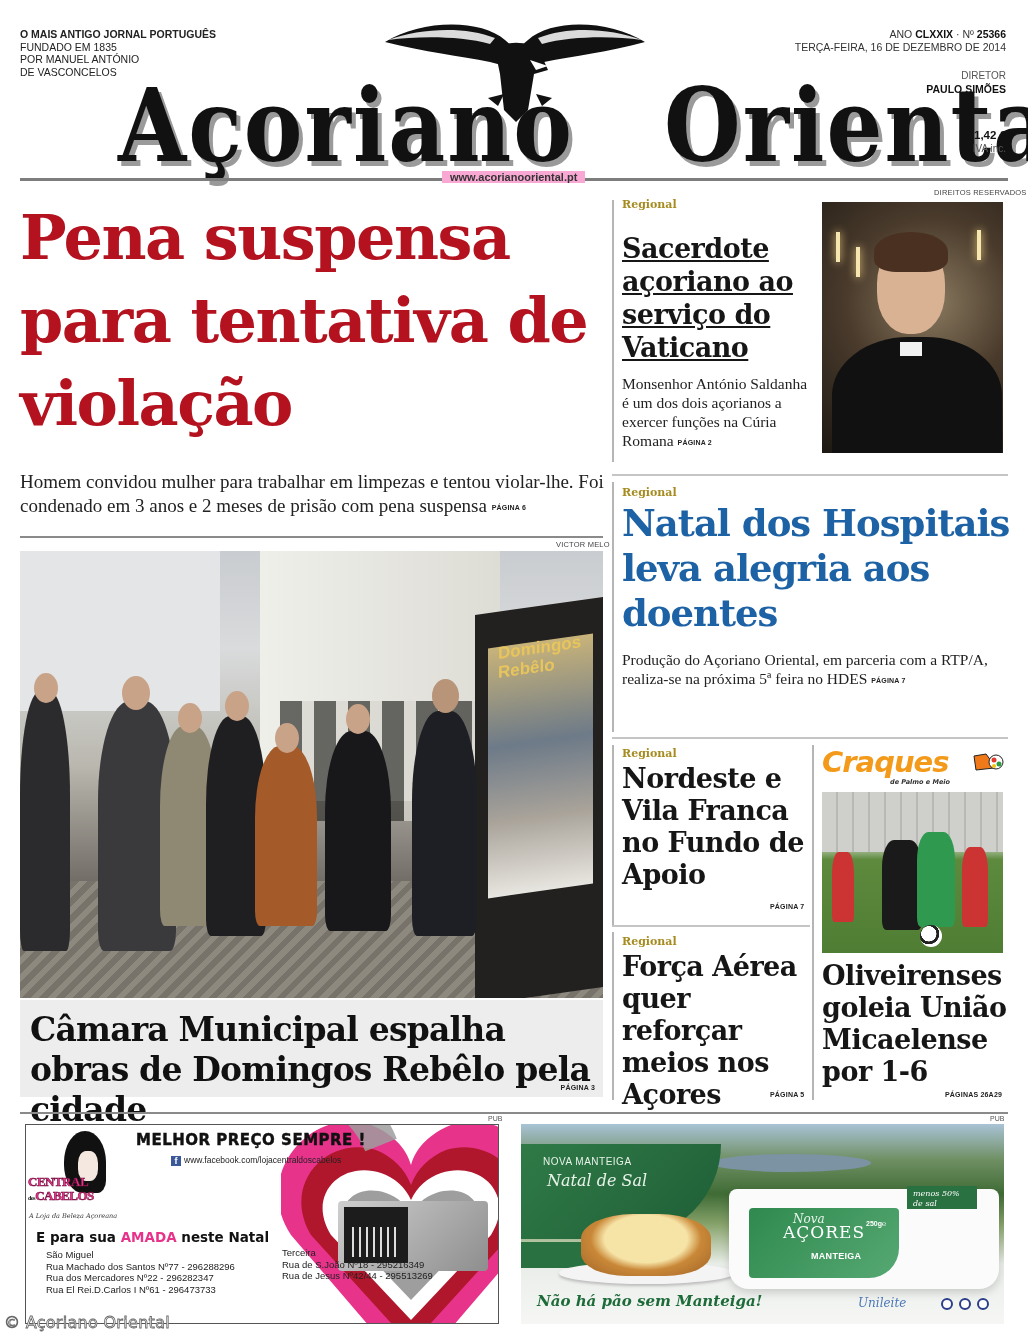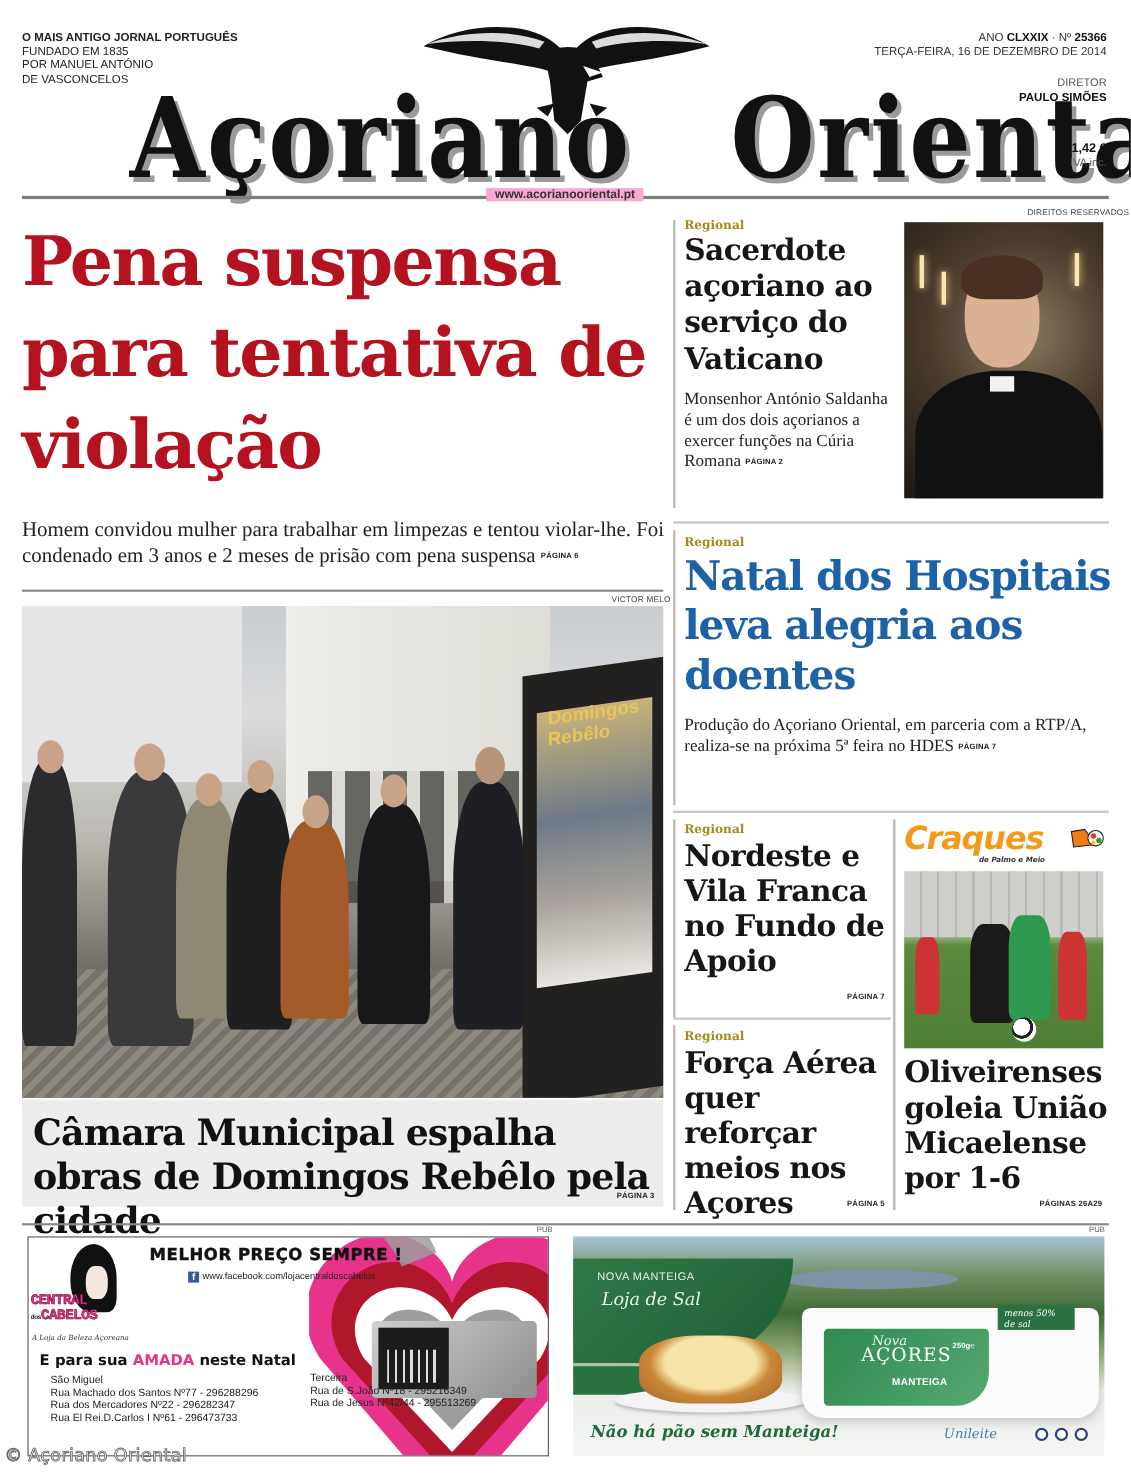--- a/index.html
+++ b/index.html
@@ -101,21 +101,21 @@
 
   
   .ad-left { left: 25px; top: 1124px; width: 474px; height: 200px; border: 1.5px solid #555; overflow: hidden; background: #fff; }
   .hearts { position: absolute; left: 255px; top: -40px; width: 260px; height: 300px; }
   .ad-left .headline { position: absolute; left: 110px; top: 6px; font-family: "DejaVu Sans", sans-serif; font-weight: bold; font-size: 15px; letter-spacing: 0.5px; color: #111; -webkit-text-stroke: 0.4px #111; }
   .ad-left .fb { position: absolute; left: 145px; top: 30px; font-size: 8.5px; color: #222; }
   .fb-icon { display: inline-block; width: 10px; height: 10px; background: #3b5998; color: #fff; font-size: 9px; line-height: 10px; text-align: center; font-weight: bold; margin-right: 3px; vertical-align: -1px; }
   .brand-logo { position: absolute; left: 0; top: 6px; width: 110px; height: 95px; }
   .brand-hair { position: absolute; left: 38px; top: 0; width: 42px; height: 62px; background: #111; border-radius: 50% 50% 20% 45%; }
   .brand-face { position: absolute; left: 52px; top: 20px; width: 20px; height: 30px; background: #f4e8e0; border-radius: 40%; }
-  .brand-name { position: absolute; left: 2px; top: 44px; font-family: Liberation Mono, monospace; font-weight: bold; font-size: 13px; line-height: 14px; color: #e8338a; -webkit-text-stroke: 0.6px #7a1243; letter-spacing: -0.5px; }
+  .brand-name { position: absolute; left: 2px; top: 44px; font-family: Liberation Serif, serif; font-weight: bold; font-size: 13px; line-height: 14px; color: #e8338a; -webkit-text-stroke: 0.6px #7a1243; letter-spacing: -0.5px; }
   .brand-name .dos { font-size: 6px; color: #111; -webkit-text-stroke: 0; }
   .brand-slogan { position: absolute; left: 3px; top: 81px; font-family: "DejaVu Serif", serif; font-style: italic; font-size: 6.5px; color: #333; }
   .ad-left .amada { position: absolute; left: 10px; top: 104px; font-family: "DejaVu Sans", sans-serif; font-weight: bold; font-size: 13.5px; color: #111; }
   .ad-left .amada span { color: #e8338a; }
   .addr { position: absolute; font-size: 9.5px; line-height: 11.5px; color: #222; }
 
   .ad-right { left: 521px; top: 1124px; width: 483px; height: 200px; overflow: hidden;
     background: linear-gradient(180deg, #a9c3d6 0%, #6f8f63 18%, #3f6b35 35%, #86a26a 50%, #e9ede8 70%, #f6f7f5 100%); }
   .ad-right .lake { position: absolute; left: 190px; top: 30px; width: 160px; height: 18px; border-radius: 50%; background: #7b93a3; }
   .ad-right .ribbon { position: absolute; left: 0; top: 20px; width: 200px; height: 95px; background: linear-gradient(135deg, #2f7a47, #1f5e36); border-radius: 0 0 120px 0; }
@@ -218,21 +218,21 @@
 <div class="abs photo-caption-box">
   <h2 class="photo-headline">Câmara Municipal espalha obras de Domingos Rebêlo pela cidade</h2>
   <span class="page-ref">PÁGINA 3</span>
 </div>
 
 <div class="abs vrule" style="left:612px; top:200px; height:262px;"></div>
 <div class="abs credit" style="left:934px; top:188px;">DIREITOS RESERVADOS</div>
 
 <div class="abs" style="left:622px; top:198px; width:190px;">
   <div class="kicker">Regional</div>
-  <h3 class="side-headline" style="font-size:27px; line-height:33px; margin-top:0;">Sacerdote açoriano ao serviço do Vaticano</h3>
+  <h3 class="side-headline" style="font-size:27px; line-height:33px; margin-top:21px;text-decoration:underline;">Sacerdote açoriano ao serviço do Vaticano</h3>
   <p class="side-body" style="margin-top:10px;">
     <span>Monsenhor António Saldanha é um dos dois açorianos a exercer funções na Cúria Romana</span>
     <span class="page-ref">PÁGINA 2</span>
   </p>
 </div>
 
 <div class="abs photo-priest">
   <div class="candle" style="left:14px; top:30px;"></div>
   <div class="candle" style="left:34px; top:45px;"></div>
   <div class="candle" style="left:155px; top:28px;"></div>
@@ -338,21 +338,21 @@
     <div>Rua de S.João Nº18 - 295216349</div>
     <div>Rua de Jesus Nº42/44 - 295513269</div>
   </div>
 </div>
 
 <div class="abs ad-right">
   <div class="lake"></div>
   <div class="ribbon"></div>
   <div class="ribbon2"></div>
   <div class="nova">NOVA MANTEIGA</div>
-  <div class="meio">Loja de Sal</div>
+  <div class="meio">Natal de Sal</div>
   <div class="plate"></div>
   <div class="bread"></div>
   <div class="tub"></div>
   <div class="label"></div>
   <div class="nova-small">Nova</div>
   <div class="acores">AÇORES</div>
   <div class="weight">250g℮</div>
   <div class="manteiga">MANTEIGA</div>
   <div class="less-salt">menos 50% de sal</div>
   <div class="slogan">Não há pão sem Manteiga!</div>

